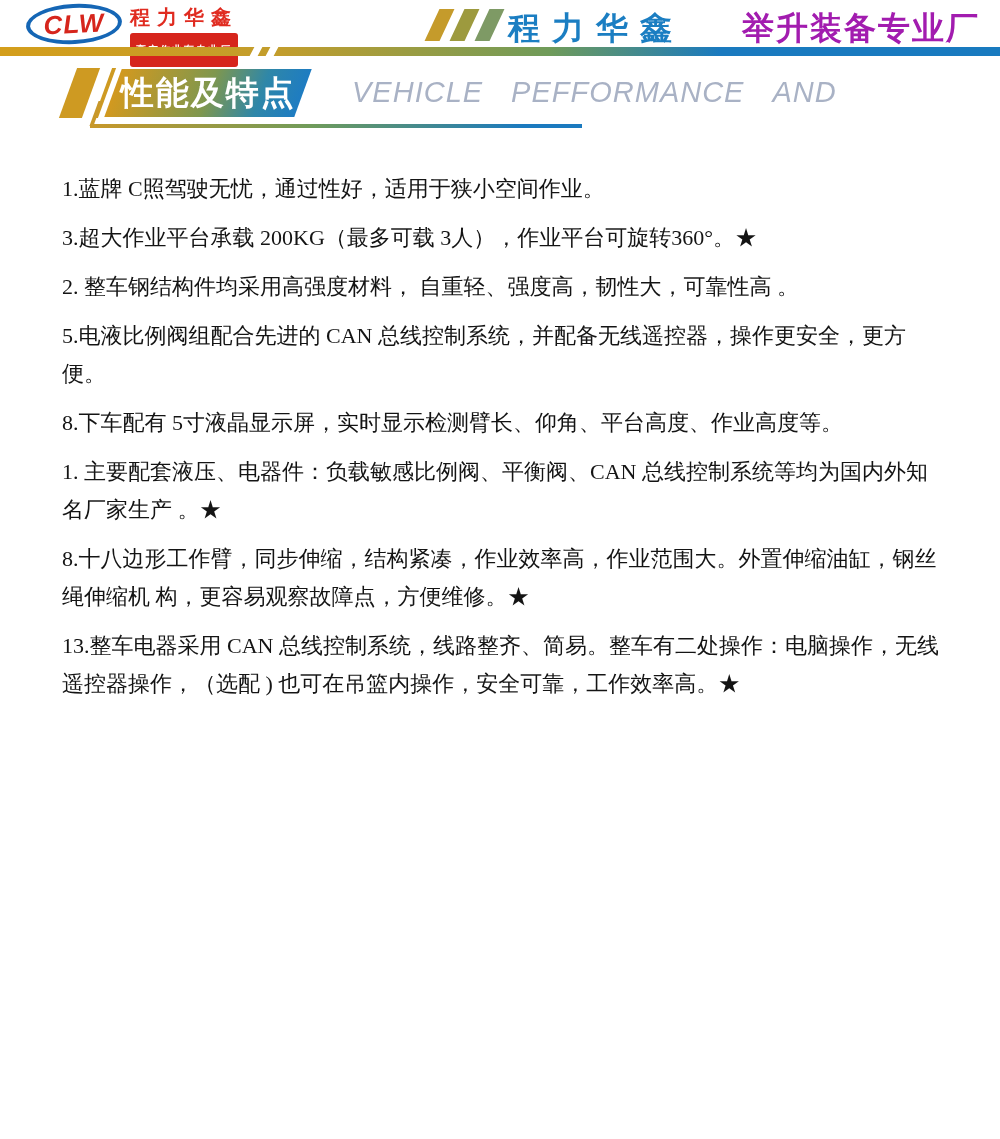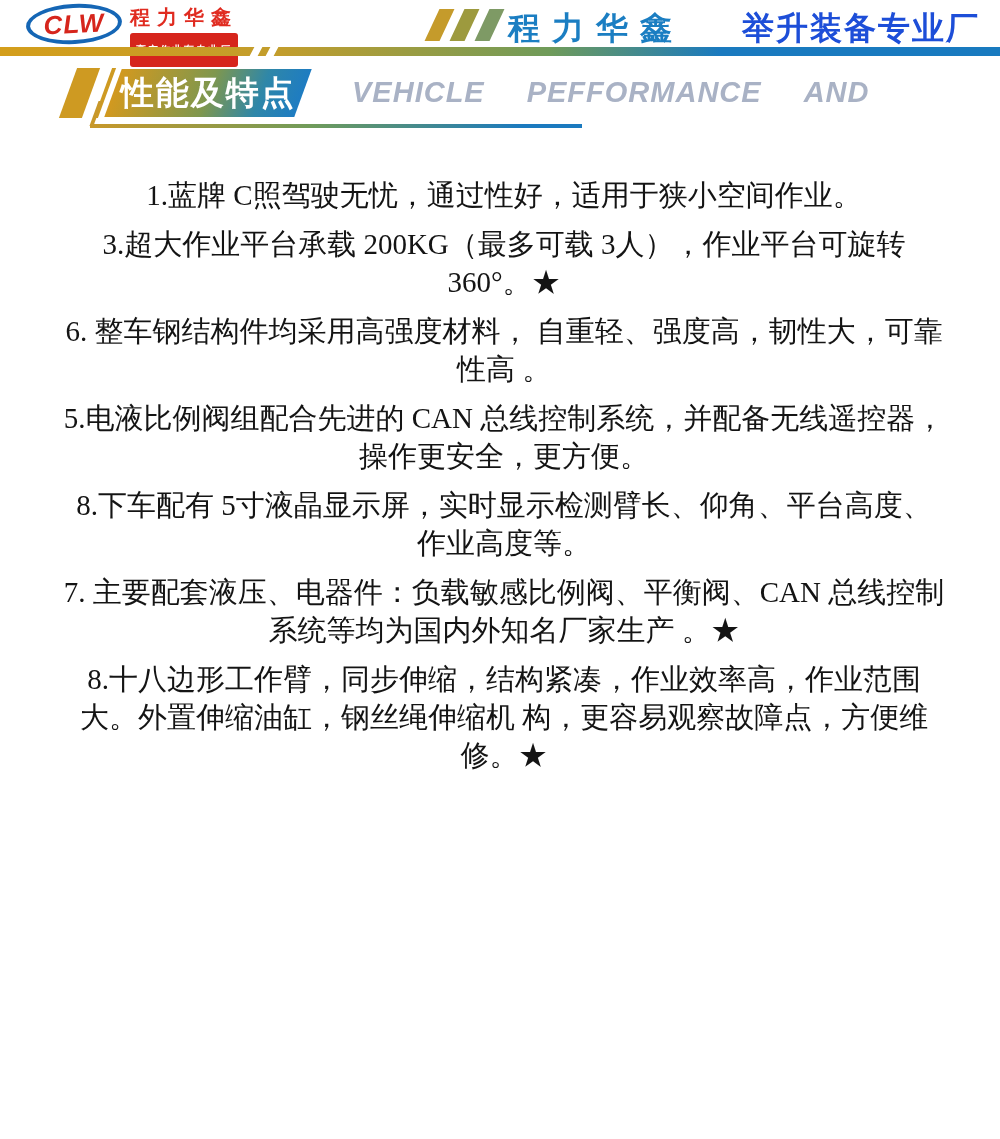--- a/index.html
+++ b/index.html
@@ -14,47 +14,47 @@
   .logo-texts{margin-left:8px;display:flex;flex-direction:column;gap:2px;}
   .logo-brand{color:#E02B20;font-weight:bold;font-size:20px;letter-spacing:7px;white-space:nowrap;}
   .logo-sub{background:#D6251C;color:#ffffff;font-size:10px;font-weight:bold;
             padding:10px 6px;border-radius:3px;letter-spacing:2px;white-space:nowrap;align-self:flex-start;}
   .header-slashes{position:absolute;left:432px;top:9px;display:flex;gap:10px;}
   .header-slashes i{display:block;width:15px;height:32px;transform:skewX(-25deg);}
   .hs1{background:#C59B2B;} .hs2{background:#9D9A3E;} .hs3{background:#7E9A65;}
   .brand-center{position:absolute;left:508px;top:7px;font-size:32px;font-weight:bold;
                 color:#1B7EC2;letter-spacing:12px;white-space:nowrap;}
   .brand-right{position:absolute;left:742px;top:7px;font-size:32px;font-weight:bold;
-               color:#1d4ed8;letter-spacing:2px;white-space:nowrap;}
+               color:#a21caf;letter-spacing:2px;white-space:nowrap;}
   .divider{position:absolute;left:0;top:47px;width:1000px;height:9px;
            background:linear-gradient(90deg,#D49E1B 0%,#C29D2C 28%,#6F9B5A 55%,#1A7ABF 72%,#187ABF 100%);}
   .divider i{position:absolute;top:-1px;width:8px;height:11px;background:#ffffff;transform:skewX(-28deg);}
   .db1{left:252px;} .db2{left:268px;}
 
   
   .banner-slash-small{position:absolute;left:68px;top:68px;width:23px;height:50px;
                       transform:skewX(-20deg);background:#CE9A22;}
   .banner-slash-line{position:absolute;left:103px;top:68px;width:4px;height:50px;
                      transform:skewX(-20deg);background:#CE9A22;}
   .banner-main{position:absolute;left:113px;top:69px;width:190px;height:48px;transform:skewX(-20deg);
                background:linear-gradient(90deg,#D2991F 0%,#7F974E 50%,#2F87A8 78%,#1E7CC2 100%);
                display:flex;align-items:center;justify-content:center;}
   .banner-main span{transform:skewX(20deg);color:#ffffff;font-weight:bold;font-size:33px;
                     letter-spacing:2px;white-space:nowrap;}
   .banner-underline-diag{position:absolute;left:94px;top:101px;width:4px;height:25px;
                          transform:skewX(-20deg);background:#C8982A;}
   .banner-underline{position:absolute;left:90px;top:124px;width:492px;height:4px;
                     background:linear-gradient(90deg,#C8982A 0%,#6F9B5A 45%,#1B7ABF 88%);}
-  .banner-en{position:absolute;left:352px;top:76px;display:flex;gap:42px;
-             font-style:italic;font-weight:bold;font-size:29px;color:#A9B2C5;letter-spacing:1px;align-items:center;}
+  .banner-en{position:absolute;left:352px;top:76px;display:flex;gap:28px;
+             font-style:italic;font-weight:normal;font-size:29px;color:#A9B2C5;letter-spacing:1px;align-items:center;}
 
   
-  .features{position:absolute;left:62px;top:176px;width:884px;
+  .features{position:absolute;left:62px;top:170px;width:884px;
             font-family:"Liberation Serif","DejaVu Serif",serif;
-            font-size:29px;line-height:38px;color:#141414;text-align:center;}
+            font-size:22px;line-height:38px;color:#141414;}
   .features p{margin:0 0 11px 0;}
 </style>
 </head>
 <body>
 
 <div class="page">
 
   <div class="logo-wrap">
     <div class="logo-oval">
       <span>CLW</span>
@@ -88,20 +88,21 @@
   <div class="banner-underline"></div>
   <div class="banner-en">
     <span>VEHICLE</span>
     <span>PEFFORMANCE</span>
     <span>AND</span>
   </div>
 
   <div class="features">
     <p>1.蓝牌 C照驾驶无忧，通过性好，适用于狭小空间作业。</p>
     <p>3.超大作业平台承载 200KG（最多可载 3人），作业平台可旋转360°。★</p>
-    <p>6. 整车钢结构件均采用高强度材料， 自重轻、强度高，韧性大，可靠性高 。</p>
+    <p>2. 整车钢结构件均采用高强度材料， 自重轻、强度高，韧性大，可靠性高 。</p>
     <p>5.电液比例阀组配合先进的 CAN 总线控制系统，并配备无线遥控器，操作更安全，更方便。</p>
     <p>8.下车配有 5寸液晶显示屏，实时显示检测臂长、仰角、平台高度、作业高度等。</p>
-    <p>7. 主要配套液压、电器件：负载敏感比例阀、平衡阀、CAN 总线控制系统等均为国内外知名厂家生产 。★</p>
+    <p>1. 主要配套液压、电器件：负载敏感比例阀、平衡阀、CAN 总线控制系统等均为国内外知名厂家生产 。★</p>
     <p>8.十八边形工作臂，同步伸缩，结构紧凑，作业效率高，作业范围大。外置伸缩油缸，钢丝绳伸缩机 构，更容易观察故障点，方便维修。★</p>
+    <p>13.整车电器采用 CAN 总线控制系统，线路整齐、简易。整车有二处操作：电脑操作，无线遥控器操作，（选配 ) 也可在吊篮内操作，安全可靠，工作效率高。★</p>
   </div>
 
 </div>
 
 </body></html>

